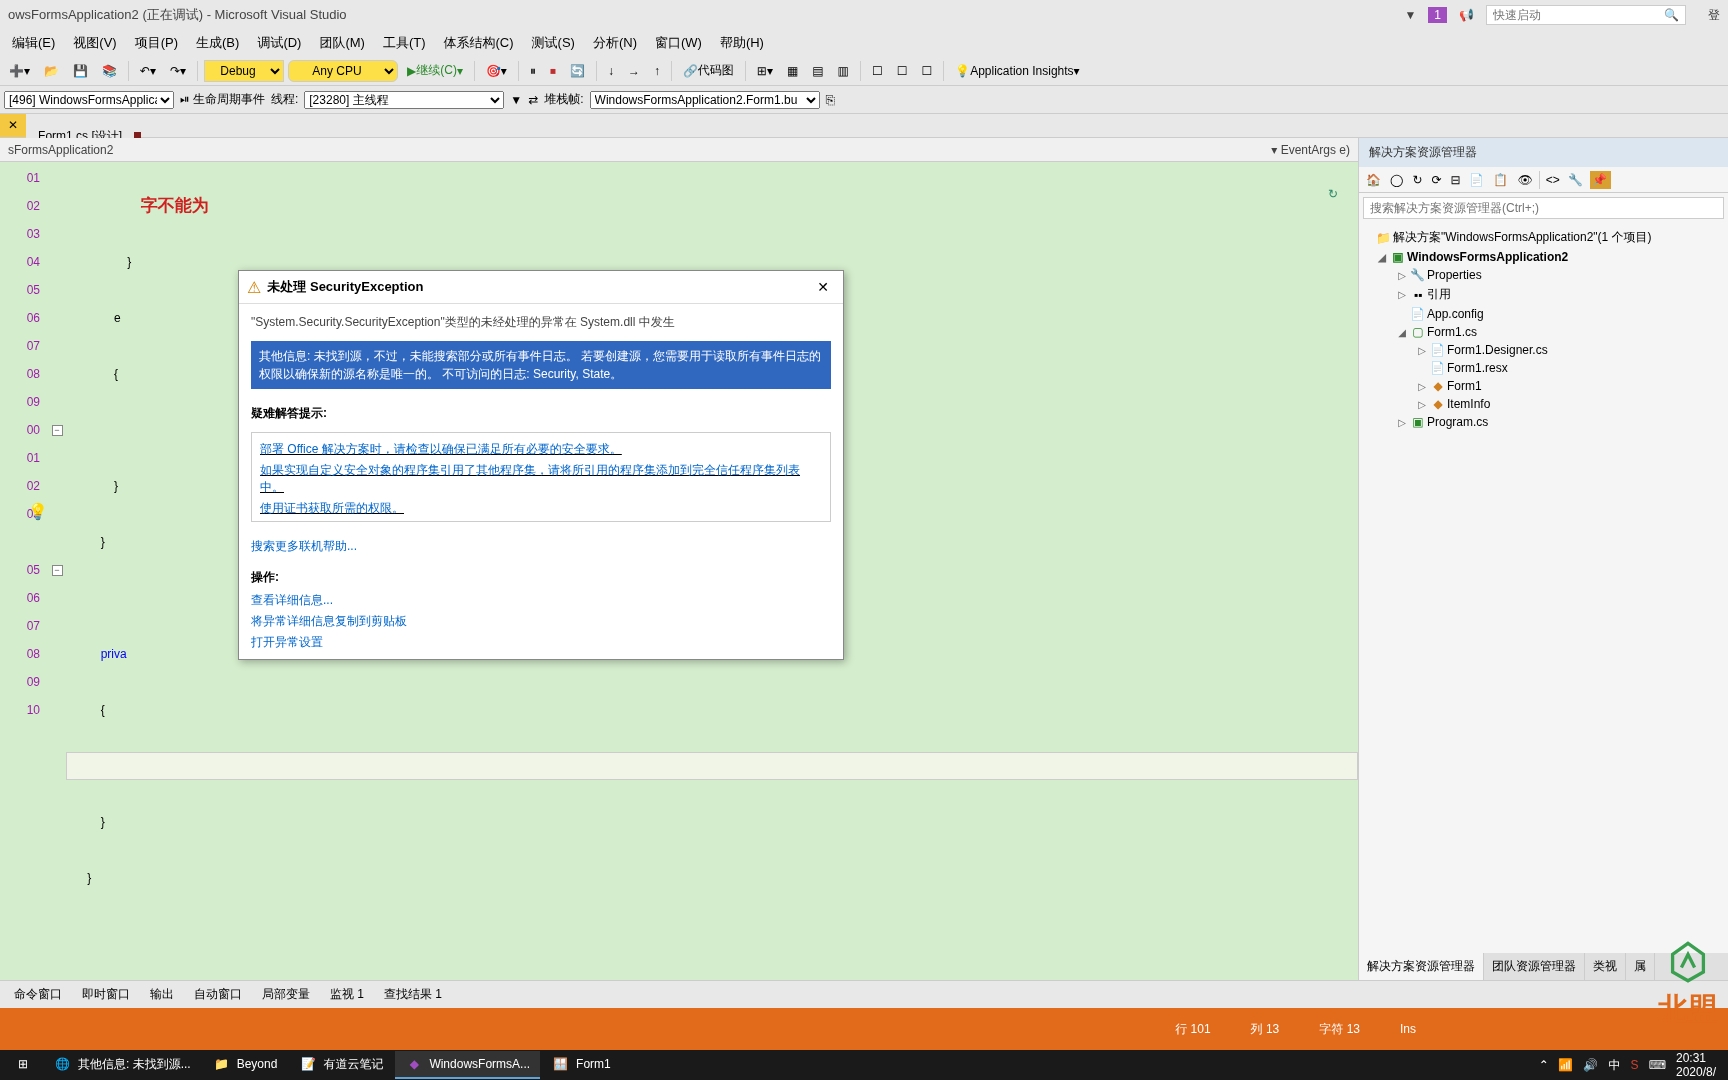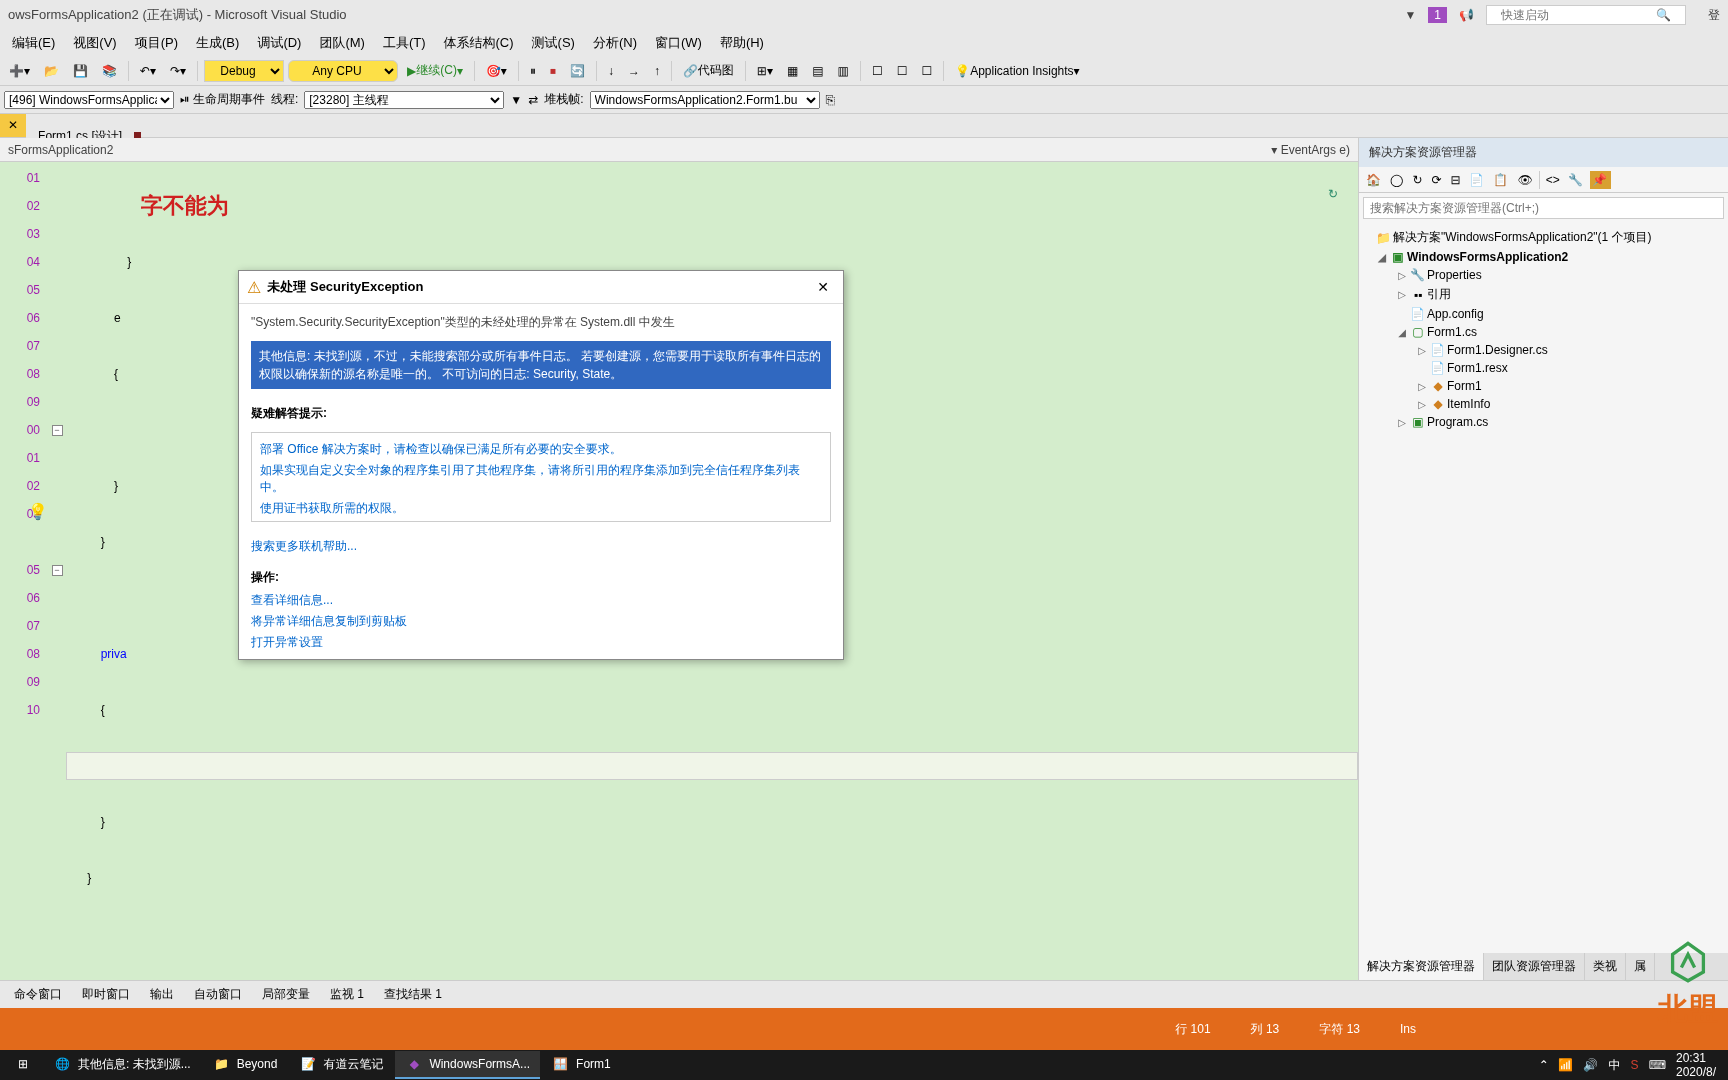--- a/index.html
+++ b/index.html
@@ -3,21 +3,21 @@
 <meta charset="utf-8">
 <style>
 * { margin: 0; padding: 0; box-sizing: border-box; font-family: "Microsoft YaHei", "Segoe UI", sans-serif; font-size: 12px; }
 body { background: #f5f5f5; width: 1728px; height: 1080px; overflow: hidden; position: relative; }
 
 
 .titlebar { height: 30px; background: #e8e8e8; display: flex; align-items: center; padding: 0 8px; color: #444; }
 .titlebar .title { flex: 1; font-size: 13px; }
 .titlebar .btns { display: flex; gap: 12px; align-items: center; }
 .badge { background: #a04dc0; color: #fff; padding: 1px 6px; font-size: 11px; display: flex; align-items: center; }
-.search-launch { border: 1px solid #ccc; padding: 2px 14px; width: 200px; display: flex; align-items: center; background: #fff; }
+.search-launch { border: 1px solid #ccc; padding: 2px 6px; width: 200px; display: flex; align-items: center; background: #fff; }
 .search-launch input { border: none; flex: 1; outline: none; font-size: 12px; }
 
 
 .menubar { height: 26px; background: #e8e8e8; display: flex; align-items: center; padding: 0 4px; gap: 2px; }
 .menubar .item { padding: 4px 8px; cursor: pointer; font-size: 13px; }
 
 
 .toolbar { height: 30px; background: #e8e8e8; display: flex; align-items: center; padding: 0 4px; gap: 4px; border-bottom: 1px solid #ccc; }
 .toolbar .btn { padding: 3px 5px; cursor: pointer; display: flex; align-items: center; }
 .toolbar .sep { width: 1px; height: 20px; background: #ccc; margin: 0 2px; }
@@ -41,21 +41,21 @@
 .editor-body { flex: 1; display: flex; background: #d4edcc; position: relative; overflow: hidden; }
 .gutter { width: 48px; background: #d4edcc; color: #a21caf; text-align: right; padding-right: 8px; font-family: Consolas, monospace; font-size: 16px; line-height: 28px; padding-top: 2px; }
 .gutter .ln { height: 28px; }
 .fold-gutter { width: 18px; background: #d4edcc; padding-top: 2px; }
 .fold-gutter .fold { height: 28px; display: flex; align-items: center; justify-content: center; }
 .fold-box { width: 11px; height: 11px; border: 1px solid #888; background: #fff; font-size: 9px; line-height: 9px; text-align: center; color: #555; }
 .code { flex: 1; font-family: Consolas, monospace; font-size: 18px; line-height: 28px; padding-top: 2px; white-space: pre; }
 .code .line { height: 28px; padding-left: 8px; }
 .kw { color: #0000ff; }
 .highlight-line { background: #f0f5e8; border: 1px solid #ccc; }
-.red-text { color: #d02020; font-size: 22px; font-weight: bold; }
+.red-text { color: #d02020; font-size: 17px; font-weight: bold; }
 
 
 .solexp { width: 370px; background: #f5f5f5; border-left: 1px solid #ccc; display: flex; flex-direction: column; }
 .solexp .hdr { background: #dce6f0; padding: 6px 10px; font-size: 12px; color: #333; }
 .solexp .toolbar3 { height: 26px; display: flex; align-items: center; padding: 0 4px; gap: 3px; border-bottom: 1px solid #ccc; }
 .solexp .toolbar3 .btn { padding: 2px 3px; cursor: pointer; }
 .solexp .search { padding: 4px; }
 .solexp .search input { width: 100%; padding: 3px 6px; border: 1px solid #ccc; font-size: 12px; }
 .solexp .tree { flex: 1; padding: 4px 2px; overflow: auto; font-size: 13px; }
 .solexp .node { display: flex; align-items: center; padding: 2px 0; cursor: pointer; }
@@ -68,21 +68,21 @@
 
 .exc-dialog { position: absolute; left: 238px; top: 132px; width: 606px; background: #fff; border: 1px solid #888; box-shadow: 2px 2px 8px rgba(0,0,0,0.3); z-index: 100; }
 .exc-dialog .hdr { display: flex; align-items: center; padding: 6px 8px; background: #fff; border-bottom: 1px solid #ddd; }
 .exc-dialog .hdr .icon { color: #d08000; font-size: 16px; margin-right: 6px; }
 .exc-dialog .hdr .title { flex: 1; font-size: 13px; font-weight: bold; }
 .exc-dialog .hdr .close { cursor: pointer; padding: 2px 6px; font-size: 14px; }
 .exc-dialog .msg { padding: 10px 12px; font-size: 12px; color: #444; }
 .exc-dialog .info { margin: 0 12px 10px 12px; background: #3068c0; color: #fff; padding: 6px 8px; font-size: 12px; line-height: 1.5; }
 .exc-dialog .section { padding: 6px 12px; font-size: 12px; }
 .exc-dialog .section .lbl { font-weight: bold; margin-bottom: 4px; }
-.exc-dialog .links { border: 1px solid #ccc; margin: 0 12px 8px 12px; padding: 6px 8px; max-height: 90px; overflow-y: scroll; }
+.exc-dialog .links { border: 1px solid #ccc; margin: 0 12px 8px 12px; padding: 6px 8px; max-height: 90px; overflow-y: scroll; text-decoration: underline; }
 .exc-dialog .links a, .exc-dialog .link { color: #0066cc; font-size: 12px; display: block; padding: 2px 0; cursor: pointer; }
 .exc-dialog .chk { display: flex; align-items: center; gap: 6px; padding: 4px 0; }
 
 
 .bottom-tabs { height: 28px; background: #e8e8e8; display: flex; align-items: center; padding: 0 4px; border-top: 1px solid #ccc; }
 .bottom-tabs .t { padding: 5px 10px; font-size: 12px; cursor: pointer; }
 
 
 .statusbar { height: 42px; background: #e26a1b; color: #fff; display: flex; align-items: center; padding: 0 12px; font-size: 13px; gap: 40px; }
 .statusbar .spacer { flex: 1; }

